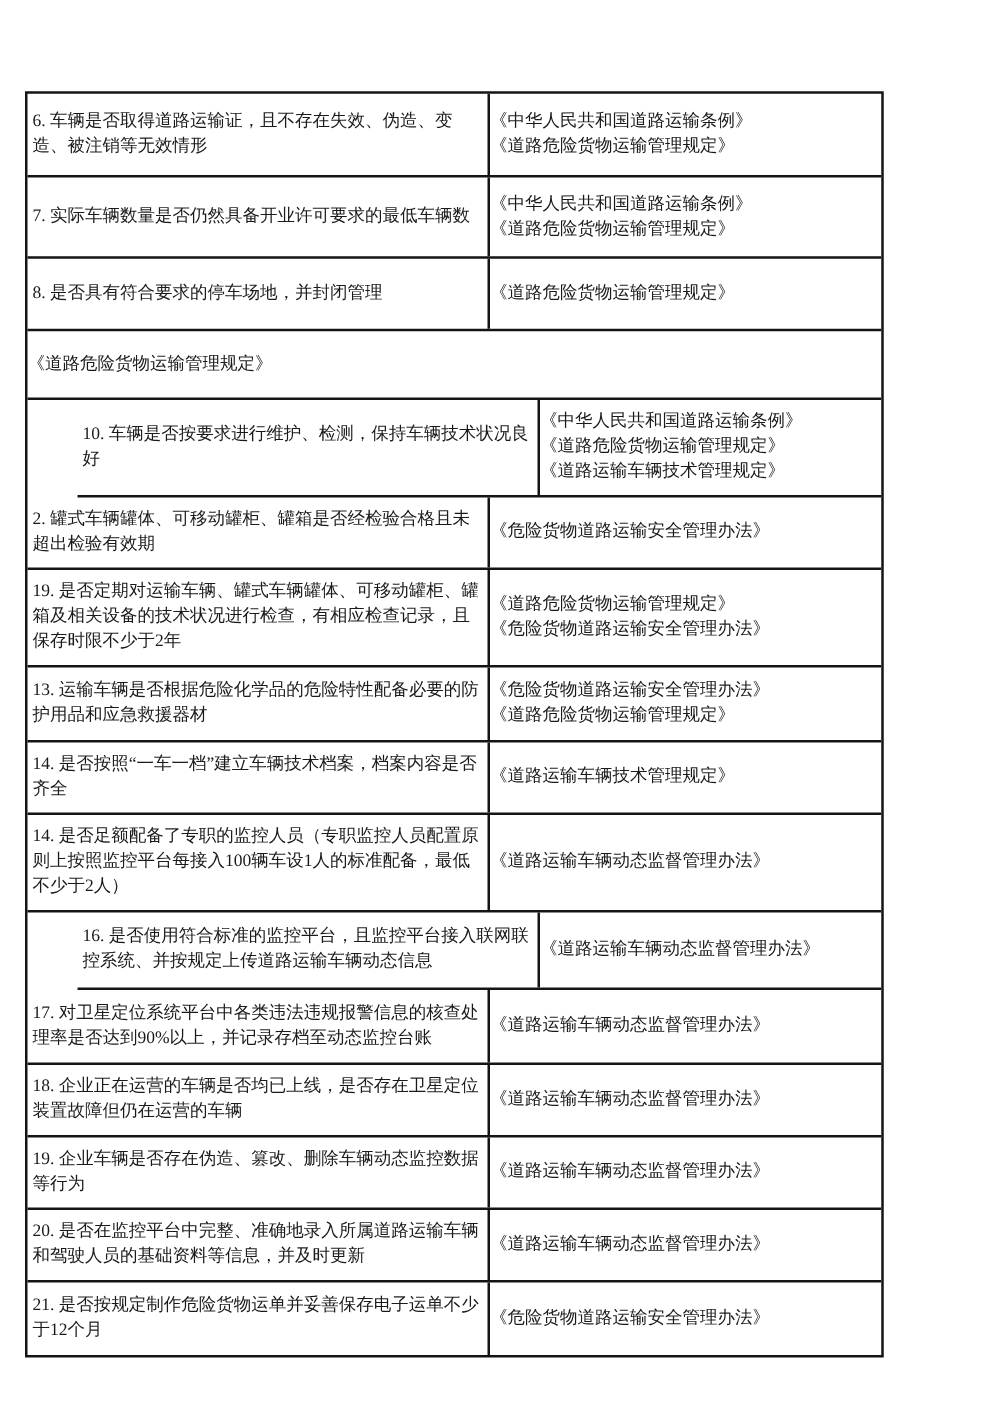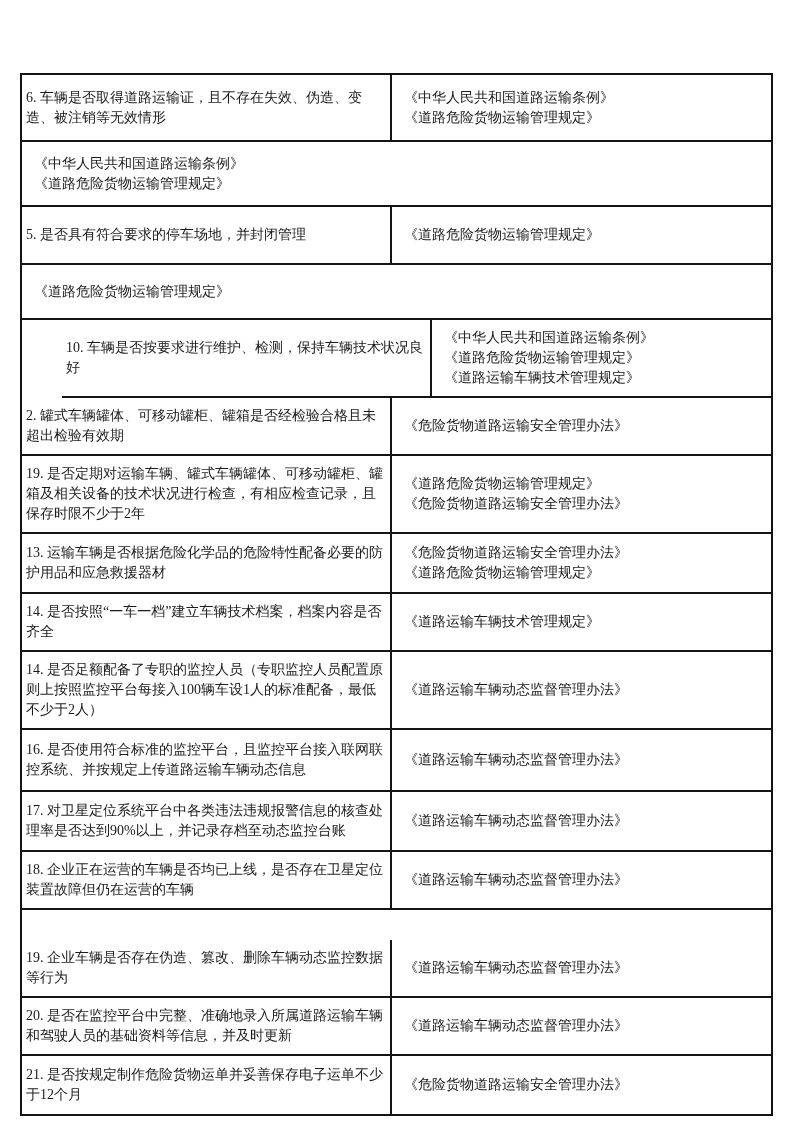--- a/index.html
+++ b/index.html
@@ -13,21 +13,21 @@
     height: 1122px;
     background: #ffffff;
     font-family: "Liberation Serif", "DejaVu Serif", serif;
     color: #1a1a1a;
     overflow: hidden;
   }
   .doc-table {
     position: absolute;
     left: 20px;
     top: 73px;
-    width: 753px;
+    width: 687px;
     border: 2px solid #141414;
     box-sizing: border-box;
     background: #ffffff;
   }
   .row {
     display: flex;
     border-bottom: 2px solid #141414;
     box-sizing: border-box;
   }
   .row:last-child {
@@ -43,62 +43,63 @@
     line-height: 20px;
     padding: 8px 6px 8px 4px;
   }
   .cell-item {
     width: 370px;
     border-right: 2px solid #141414;
     text-align: left;
   }
   .cell-refs {
     flex: 1;
-    padding-left: 12px;
+    padding-left: 0;
     text-align: left;
   }
   
   .row:nth-child(1)  { min-height: 67px; }
   .row:nth-child(2)  { min-height: 65px; }
   .row:nth-child(3)  { min-height: 58px; }
   .row:nth-child(4)  { min-height: 55px; }
   .row:nth-child(5)  { min-height: 66px; margin-left: 40px; }
   .row:nth-child(6)  { min-height: 55px; }
   .row:nth-child(7)  { min-height: 66px; }
   .row:nth-child(8)  { min-height: 60px; }
   .row:nth-child(9)  { min-height: 57px; }
   .row:nth-child(10) { min-height: 66px; }
-  .row:nth-child(11) { min-height: 62px; }
+  .row:nth-child(11) { min-height: 62px; margin-left: 40px; }
   .row:nth-child(12) { min-height: 60px; }
   .row:nth-child(13) { min-height: 55px; }
-  .row:nth-child(14) { min-height: 55px; margin-top: 30px; }
+  .row:nth-child(14) { min-height: 55px; }
   .row:nth-child(15) { min-height: 55px; }
   .row:nth-child(16) { min-height: 58px; }
 </style>
 </head>
 <body>
 
 <div class="page">
   <div class="doc-table">
 
   <div class="row">
         <div class="cell cell-item">6. 车辆是否取得道路运输证，且不存在失效、伪造、变造、被注销等无效情形</div>
         <div class="cell cell-refs">
           <div>《中华人民共和国道路运输条例》</div>
           <div>《道路危险货物运输管理规定》</div>
         </div>
       </div>
       <div class="row">
+        <div class="cell cell-item">7. 实际车辆数量是否仍然具备开业许可要求的最低车辆数</div>
         <div class="cell cell-refs">
           <div>《中华人民共和国道路运输条例》</div>
           <div>《道路危险货物运输管理规定》</div>
         </div>
       </div>
       <div class="row">
-        <div class="cell cell-item">5. 是否具有符合要求的停车场地，并封闭管理</div>
+        <div class="cell cell-item">8. 是否具有符合要求的停车场地，并封闭管理</div>
         <div class="cell cell-refs">
           <div>《道路危险货物运输管理规定》</div>
         </div>
       </div>
       <div class="row">
         <div class="cell cell-refs">
           <div>《道路危险货物运输管理规定》</div>
         </div>
       </div>
       <div class="row">

